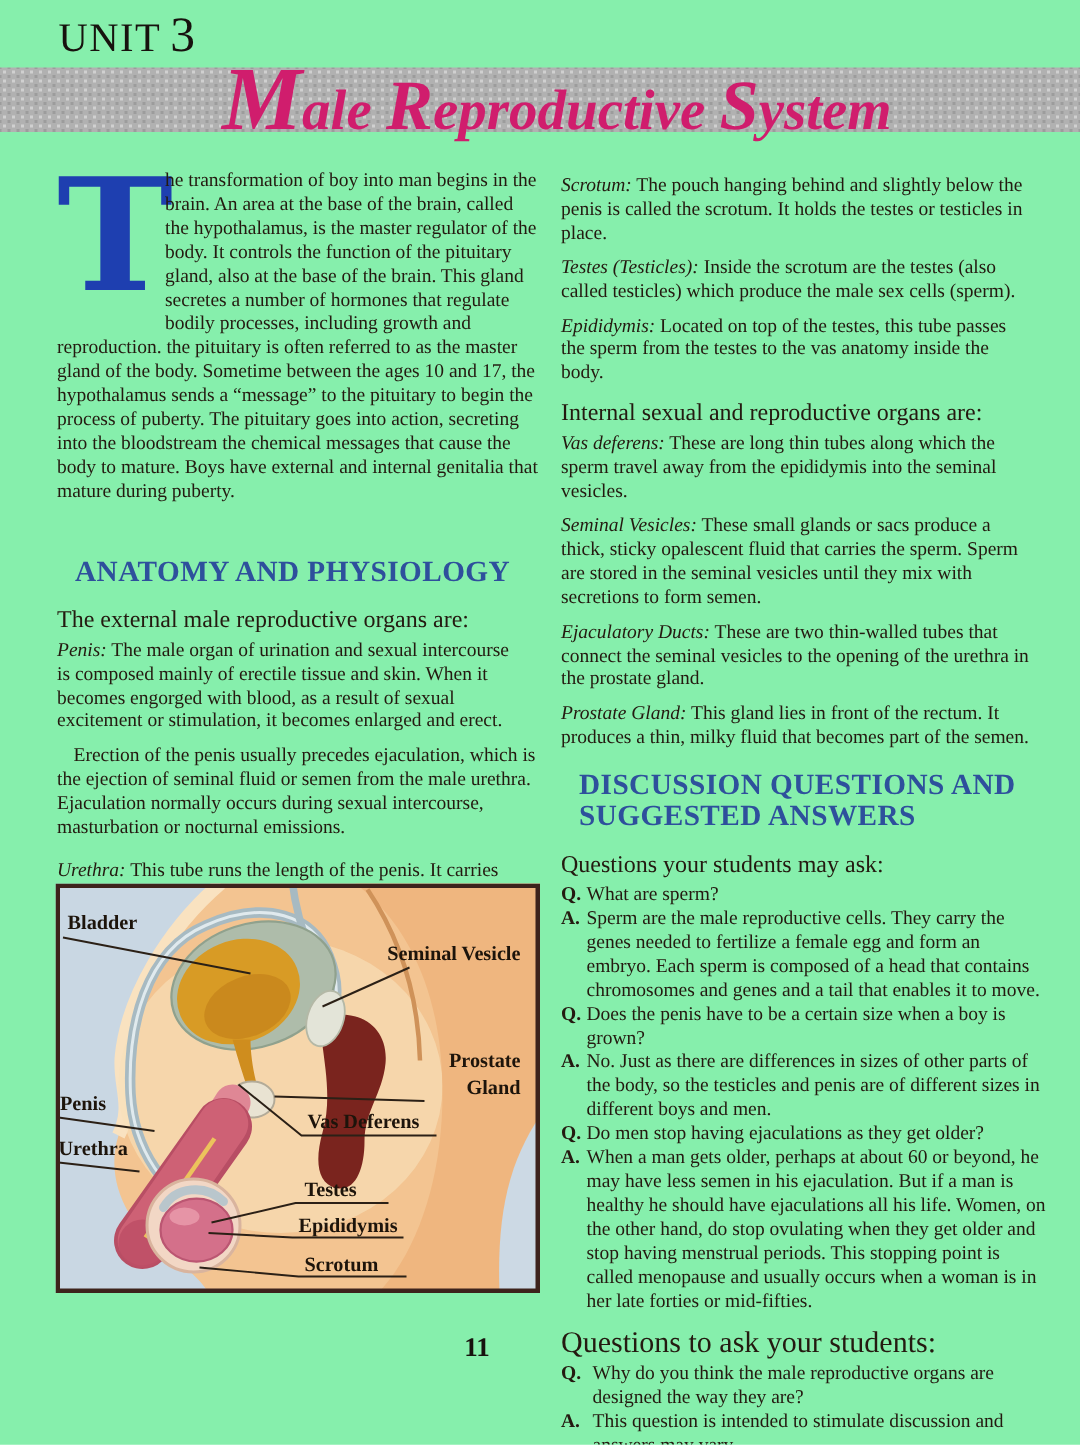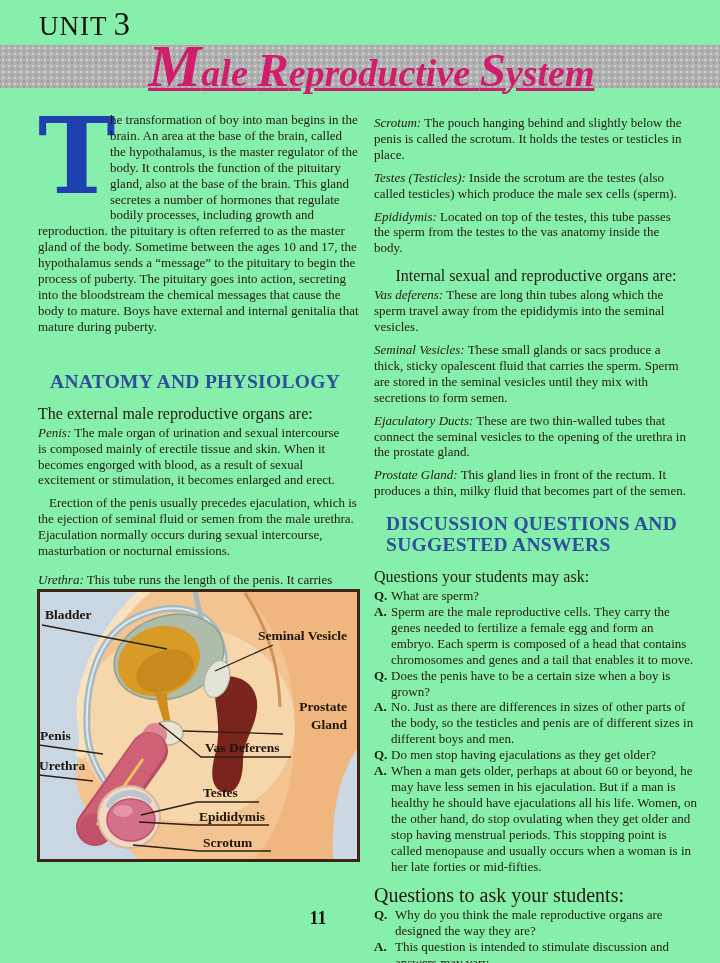--- a/index.html
+++ b/index.html
@@ -16,21 +16,21 @@
     background-color:#b1b1b1;
     background-image:
       radial-gradient(circle, rgba(255,255,255,.40) 1px, transparent 1.3px),
       radial-gradient(circle, rgba(80,80,80,.22) 1px, transparent 1.3px);
     background-size:6px 6px, 6px 6px;
     background-position:0 0, 3px 3px;
   }
   #banner-title {
     position:absolute; left:148px; top:36px; width:500px;
     font-style:italic; font-weight:bold; font-size:38px; line-height:1;
-    color:#d01d6d; white-space:nowrap;text-decoration:underline;
+    color:#d01d6d; white-space:nowrap;
   }
   #banner-title .cap1 { font-size:60px; }
   #banner-title .cap  { font-size:47px; }
 
   
   .col { position:absolute; font-size:13px; line-height:15.9px; }
   #col-left  { left:38px;  top:112px; width:321px; }
   #col-right { left:374px; top:115px; width:324px; }
 
   .dropcap {
@@ -51,21 +51,21 @@
   .qa { position:relative; padding-left:17px; margin:0; }
   .qa .qlabel { position:absolute; left:0; top:0; font-weight:bold; }
   .qa2 { padding-left:21px; }
   .qa-heading { font-size:20px; line-height:19px; margin:12px 0 2px 0; }
 
   
   #diagram { position:absolute; left:37px; top:589px; width:323px; height:273px; }
   #diagram svg { display:block; }
   #diagram text { font-family:"Liberation Serif", serif; font-weight:bold; font-size:13.5px; fill:#1d140b; }
 
-  #page-number { position:absolute; left:0; top:908px; width:636px; text-align:center;
+  #page-number { position:absolute; left:0; top:888px; width:636px; text-align:center;
     font-size:18px; font-weight:bold; color:#17120e; }
 </style>
 </head>
 <body>
 
 <div id="page">
 
   <div id="unit-header">
     <span>UNIT</span><span class="unit-num">3</span>
   </div>
@@ -84,21 +84,21 @@
     <p class="def"><span class="term">Penis:</span> <span>The male organ of urination and sexual intercourse is composed mainly of erectile tissue and skin. When it becomes engorged with blood, as a result of sexual excitement or stimulation, it becomes enlarged and erect.</span></p>
     <p class="para-indent">Erection of the penis usually precedes ejaculation, which is the ejection of seminal fluid or semen from the male urethra. Ejaculation normally occurs during sexual intercourse, masturbation or nocturnal emissions.</p>
     <div class="gap-sm"></div>
     <p class="def"><span class="term">Urethra:</span> <span>This tube runs the length of the penis. It carries both urine and semen from the body.</span></p>
   </div>
 
   <div id="col-right" class="col">
     <p class="def"><span class="term">Scrotum:</span> <span>The pouch hanging behind and slightly below the penis is called the scrotum. It holds the testes or testicles in place.</span></p>
     <p class="def"><span class="term">Testes (Testicles):</span> <span>Inside the scrotum are the testes (also called testicles) which produce the male sex cells (sperm).</span></p>
     <p class="def"><span class="term">Epididymis:</span> <span>Located on top of the testes, this tube passes the sperm from the testes to the vas anatomy inside the body.</span></p>
-    <div class="sub-heading" style="margin-top:10px;text-align:center;">Internal sexual and reproductive organs are:</div>
+    <div class="sub-heading" style="margin-top:10px;">Internal sexual and reproductive organs are:</div>
     <p class="def"><span class="term">Vas deferens:</span> <span>These are long thin tubes along which the sperm travel away from the epididymis into the seminal vesicles.</span></p>
     <p class="def"><span class="term">Seminal Vesicles:</span> <span>These small glands or sacs produce a thick, sticky opalescent fluid that carries the sperm. Sperm are stored in the seminal vesicles until they mix with secretions to form semen.</span></p>
     <p class="def"><span class="term">Ejaculatory Ducts:</span> <span>These are two thin-walled tubes that connect the seminal vesicles to the opening of the urethra in the prostate gland.</span></p>
     <p class="def"><span class="term">Prostate Gland:</span> <span>This gland lies in front of the rectum. It produces a thin, milky fluid that becomes part of the semen.</span></p>
 
     <h2 class="blue-heading" style="margin-top:14px;">
       <span>DISCUSSION QUESTIONS AND</span><br>
       <span>SUGGESTED ANSWERS</span>
     </h2>
     <div class="sub-heading">Questions your students may ask:</div>

